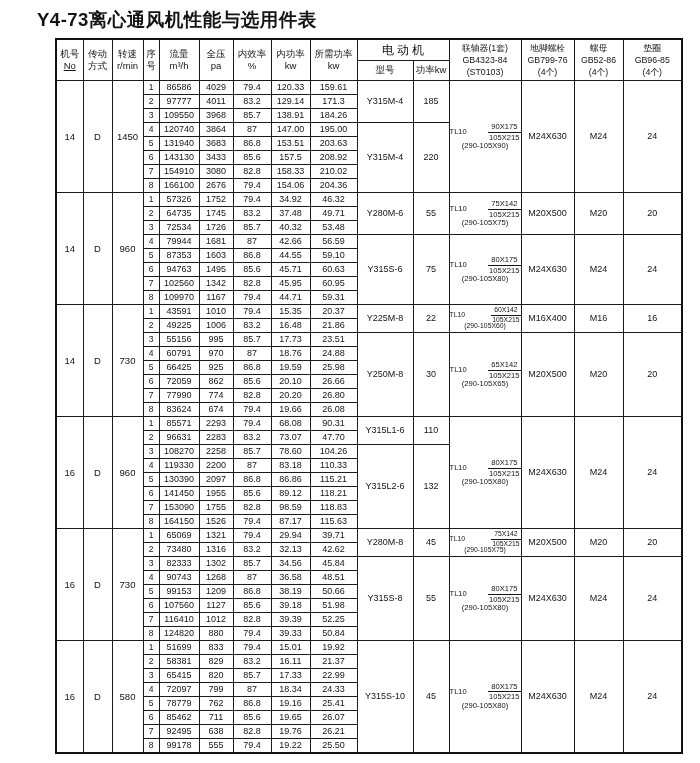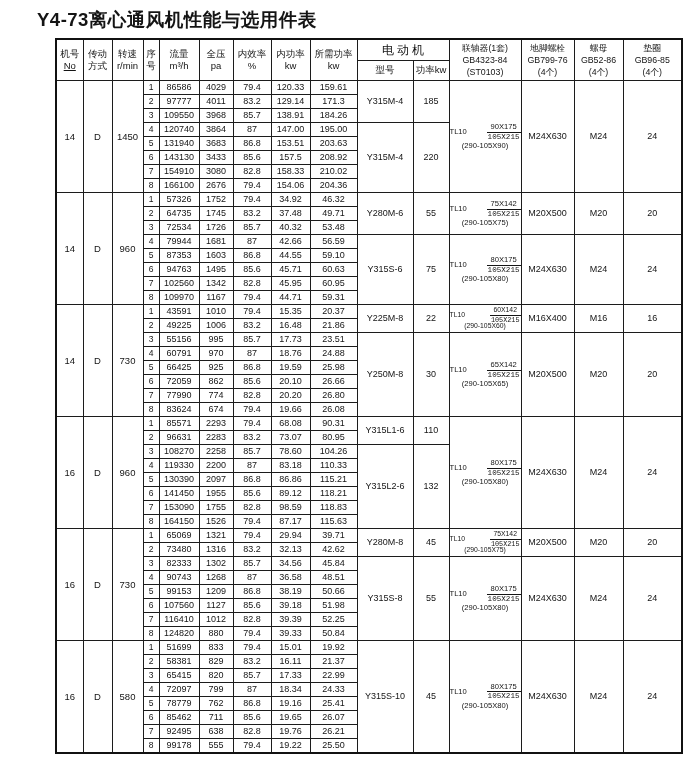--- a/index.html
+++ b/index.html
@@ -31,21 +31,21 @@
   .seq{font-size:8.5px;}
   .gcell{font-size:9.5px;}
   .mcell{font-size:9px;}
   .pcell{font-size:9px;margin-left:48px;}
   .ccell{font-size:7.6px;}
   .ccell.csmall{font-size:6.8px;}
   .tlrow{display:flex;align-items:center;justify-content:space-between;}
   .tlpre{margin-right:1px;}
   .frac{display:inline-flex;flex-direction:column;}
   .num{border-bottom:1px solid #141414;padding:0 1px 1px 1px;}
-  .den{padding:1px 1px 0 1px;font-family:Liberation Mono, monospace;}
+  .den{padding:1px 1px 0 1px;}
   .cnote{margin-top:1px;}
   .csmall .cnote{margin-top:0;}
 </style>
 </head>
 <body>
 
 <div class="title">Y4-73离心通风机性能与选用件表</div>
 
 <table class="main">
   <colgroup>
@@ -434,21 +434,21 @@
         <td rowspan="8" class="pcell">M24X630</td>
         <td rowspan="8" class="pcell">M24</td>
         <td rowspan="8" class="pcell">24</td>
       </tr>
       <tr>
         <td class="seq">2</td>
         <td>96631</td>
         <td>2283</td>
         <td>83.2</td>
         <td>73.07</td>
-        <td>80.95</td>
+        <td>47.70</td>
       </tr>
       <tr>
         <td class="seq">3</td>
         <td>108270</td>
         <td>2258</td>
         <td>85.7</td>
         <td>78.60</td>
         <td>104.26</td>
         <td rowspan="6" class="mcell">Y315L2-6</td>
         <td rowspan="6" class="mcell">132</td>

